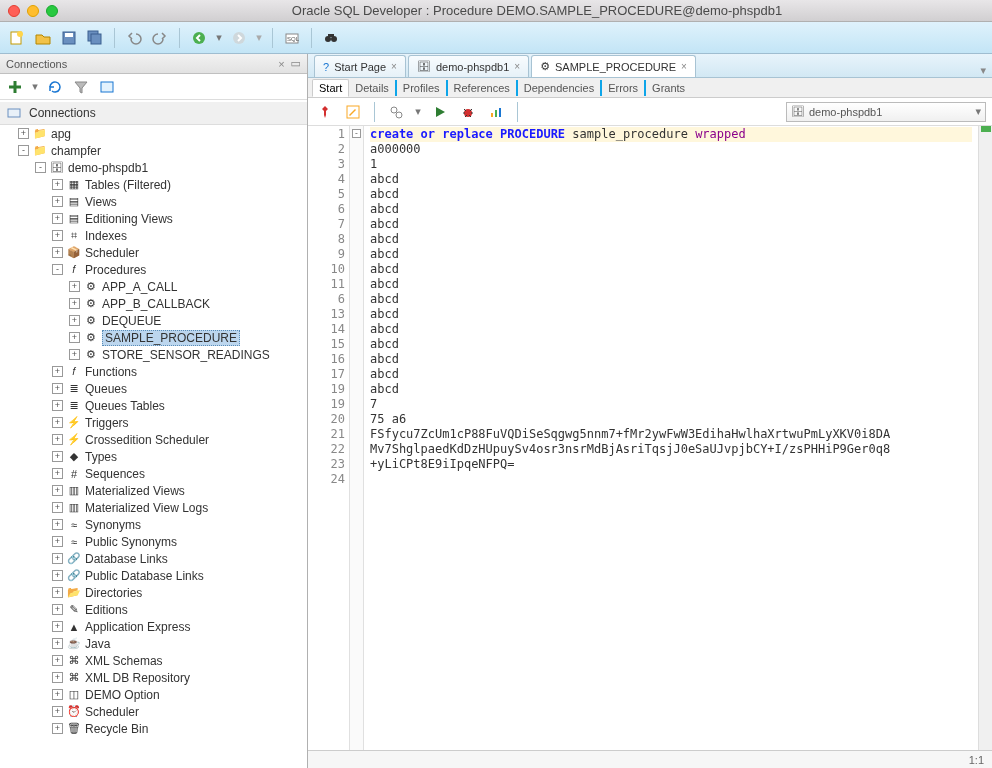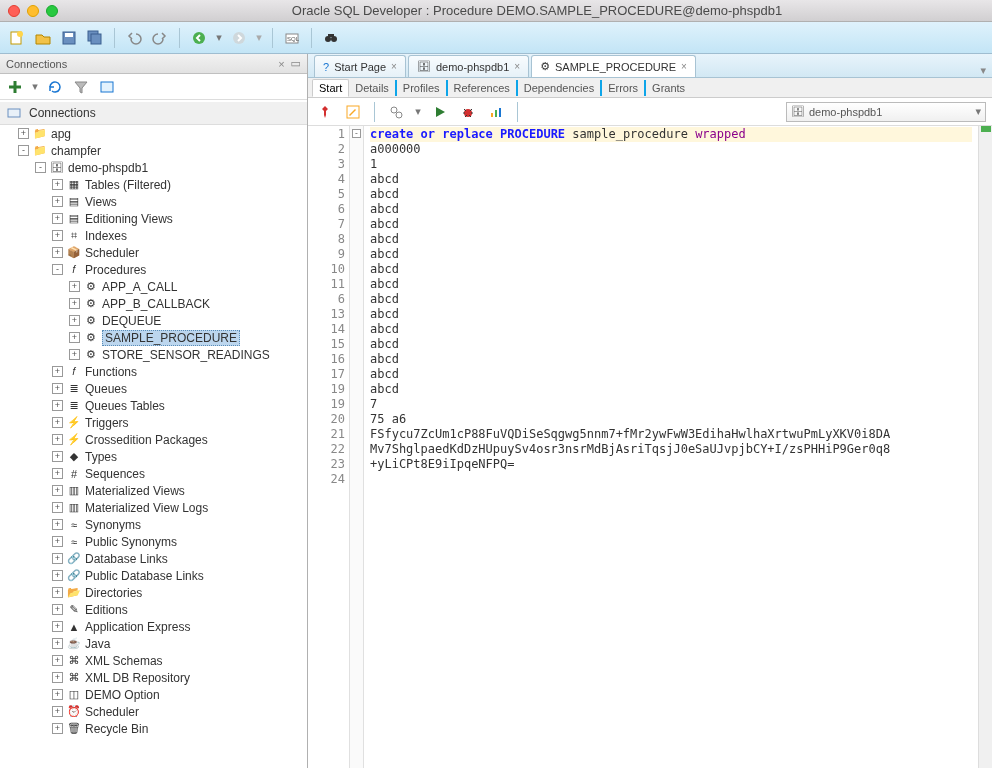--- a/index.html
+++ b/index.html
@@ -290,21 +290,21 @@
           <div class="node">
             <span class="ind" style="width:48px"></span>
             <span class="toggle">+</span>
             <span class="nicon">⚡</span>
             <span class="lbl">Triggers</span>
           </div>
           <div class="node">
             <span class="ind" style="width:48px"></span>
             <span class="toggle">+</span>
             <span class="nicon">⚡</span>
-            <span class="lbl">Crossedition Packages</span>
+            <span class="lbl">Crossedition Scheduler</span>
           </div>
           <div class="node">
             <span class="ind" style="width:48px"></span>
             <span class="toggle">+</span>
             <span class="nicon">◆</span>
             <span class="lbl">Types</span>
           </div>
           <div class="node">
             <span class="ind" style="width:48px"></span>
             <span class="toggle">+</span>
@@ -533,14 +533,17 @@
             <div>&nbsp;</div>
             <div>&nbsp;</div>
             <div>&nbsp;</div>
           </div>
         <div class="code" id="code"><div class="hl"><span class="kw">create or replace</span> <span class="kw">PROCEDURE</span> sample_procedure <span class="kw2">wrapped</span></div><div>a000000</div><div>1</div><div>abcd</div><div>abcd</div><div>abcd</div><div>abcd</div><div>abcd</div><div>abcd</div><div>abcd</div><div>abcd</div><div>abcd</div><div>abcd</div><div>abcd</div><div>abcd</div><div>abcd</div><div>abcd</div><div>abcd</div><div>7</div><div>75 a6</div><div>FSfycu7ZcUm1cP88FuVQDiSeSqgwg5nnm7+fMr2ywFwW3EdihaHwlhaXrtwuPmLyXKV0i8DA</div><div>Mv7ShglpaedKdDzHUpuySv4osr3nsrMdBjAsriTqsjJ0eSaUJvpjbCY+I/zsPHHiP9Ger0q8</div><div>+yLiCPt8E9iIpqeNFPQ=</div><div></div></div>
       </div>
       <div class="rightstrip">
         <div class="marker green"></div>
       </div>
     </div>
+    <div class="status">
+      <span class="pos">1:1</span>
+    </div>
   </div>
 </div>
 
 </body></html>

